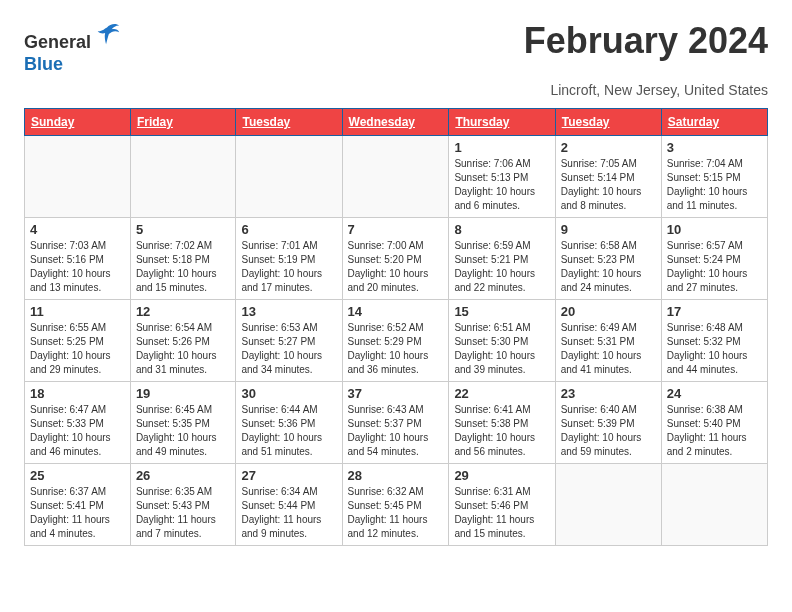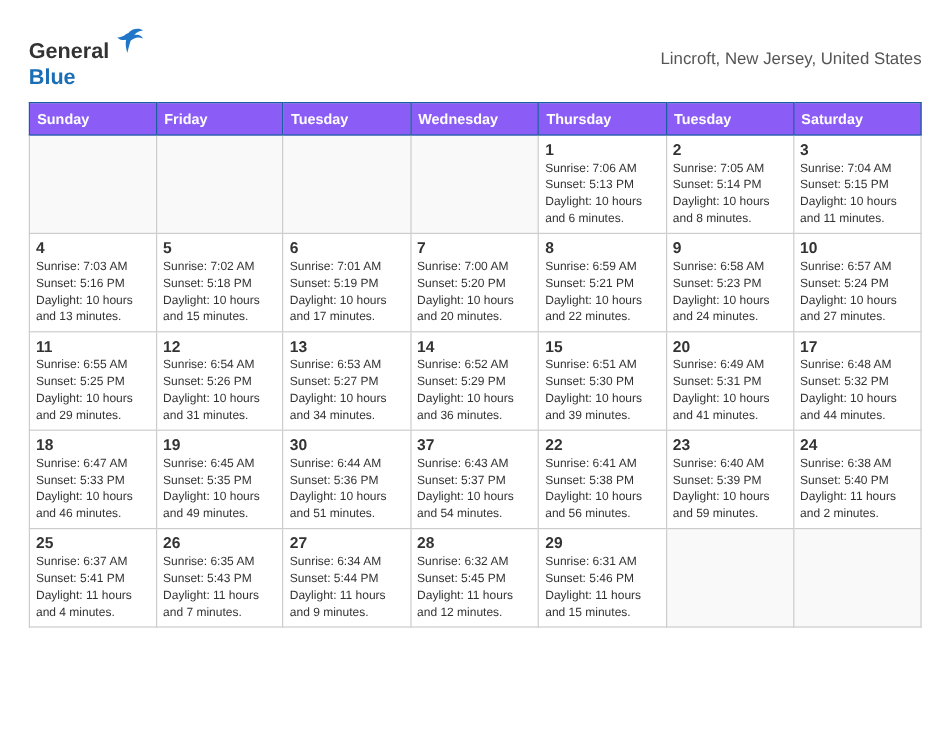--- a/index.html
+++ b/index.html
@@ -45,27 +45,28 @@
       font-size: 14px;
       color: #555;
       margin-top: 20px;
     }
     .calendar {
       width: 100%;
       border-collapse: collapse;
       border: 1px solid #ccc;
     }
     .calendar th {
-      background: #8b5cf6;
+      background: #ef4444;
       color: #fff;
       font-size: 12px;
       font-weight: bold;
       padding: 6px 6px;
       text-align: left;
       border: 1px solid #1a5fa0;
+      text-decoration: underline;
     }
     .calendar td {
       width: 108px;
       vertical-align: top;
       padding: 4px 5px;
       border: 1px solid #ccc;
       font-size: 10px;
       color: #333;
       background: #fff;
       height: 82px;
@@ -95,20 +96,21 @@
         <span class="logo-general">General</span><svg class="logo-bird" viewBox="0 0 30 30" xmlns="http://www.w3.org/2000/svg">
           <path d="M15 8 C18 4, 25 3, 28 6 C24 6, 22 8, 20 10 C23 9, 27 10, 28 13 C24 11, 20 12, 17 15 C16 18, 15 22, 14 26 C13 22, 12 18, 13 14 C10 15, 7 14, 5 12 C8 12, 11 11, 13 9 Z" fill="#2176c7"></path>
         </svg>
       </div>
       <div class="logo-text">
         <span class="logo-blue">Blue</span>
       </div>
     </div>
   </div>
   <div class="title-block">
+    <div class="month-title">February 2024</div>
     <div class="location-title">Lincroft, New Jersey, United States</div>
   </div>
 </div>
 
 <table class="calendar">
   <thead>
     <tr>
     <th>Sunday</th>
         <th>Friday</th>
         <th>Tuesday</th>

